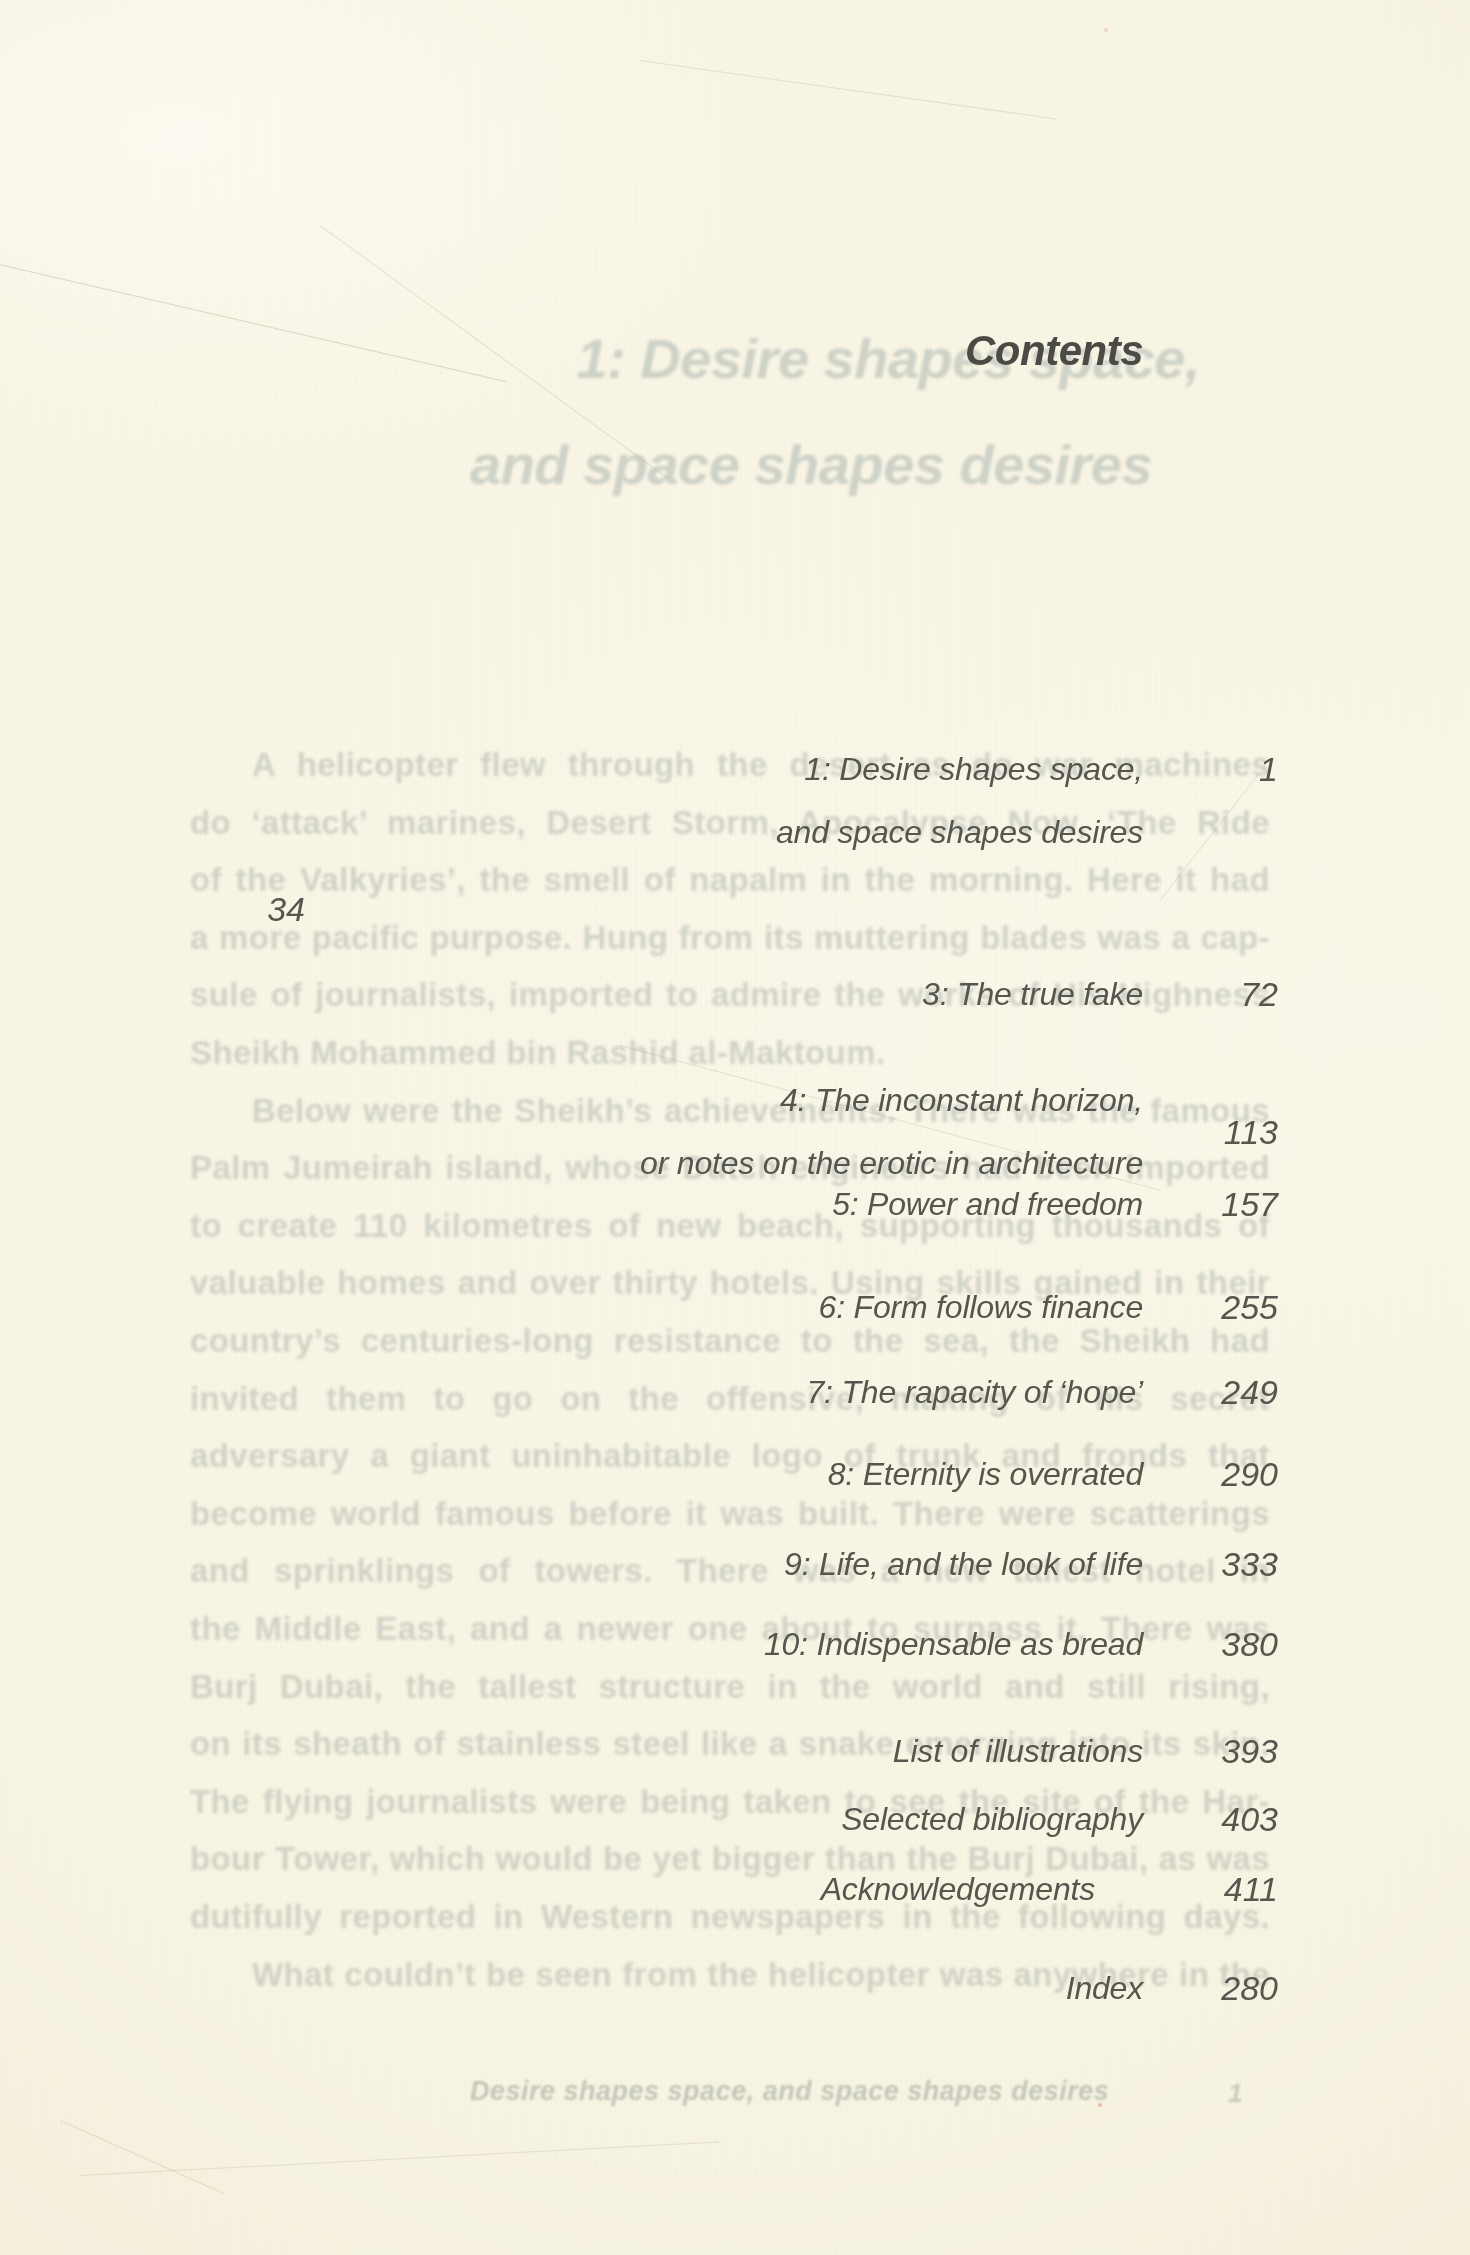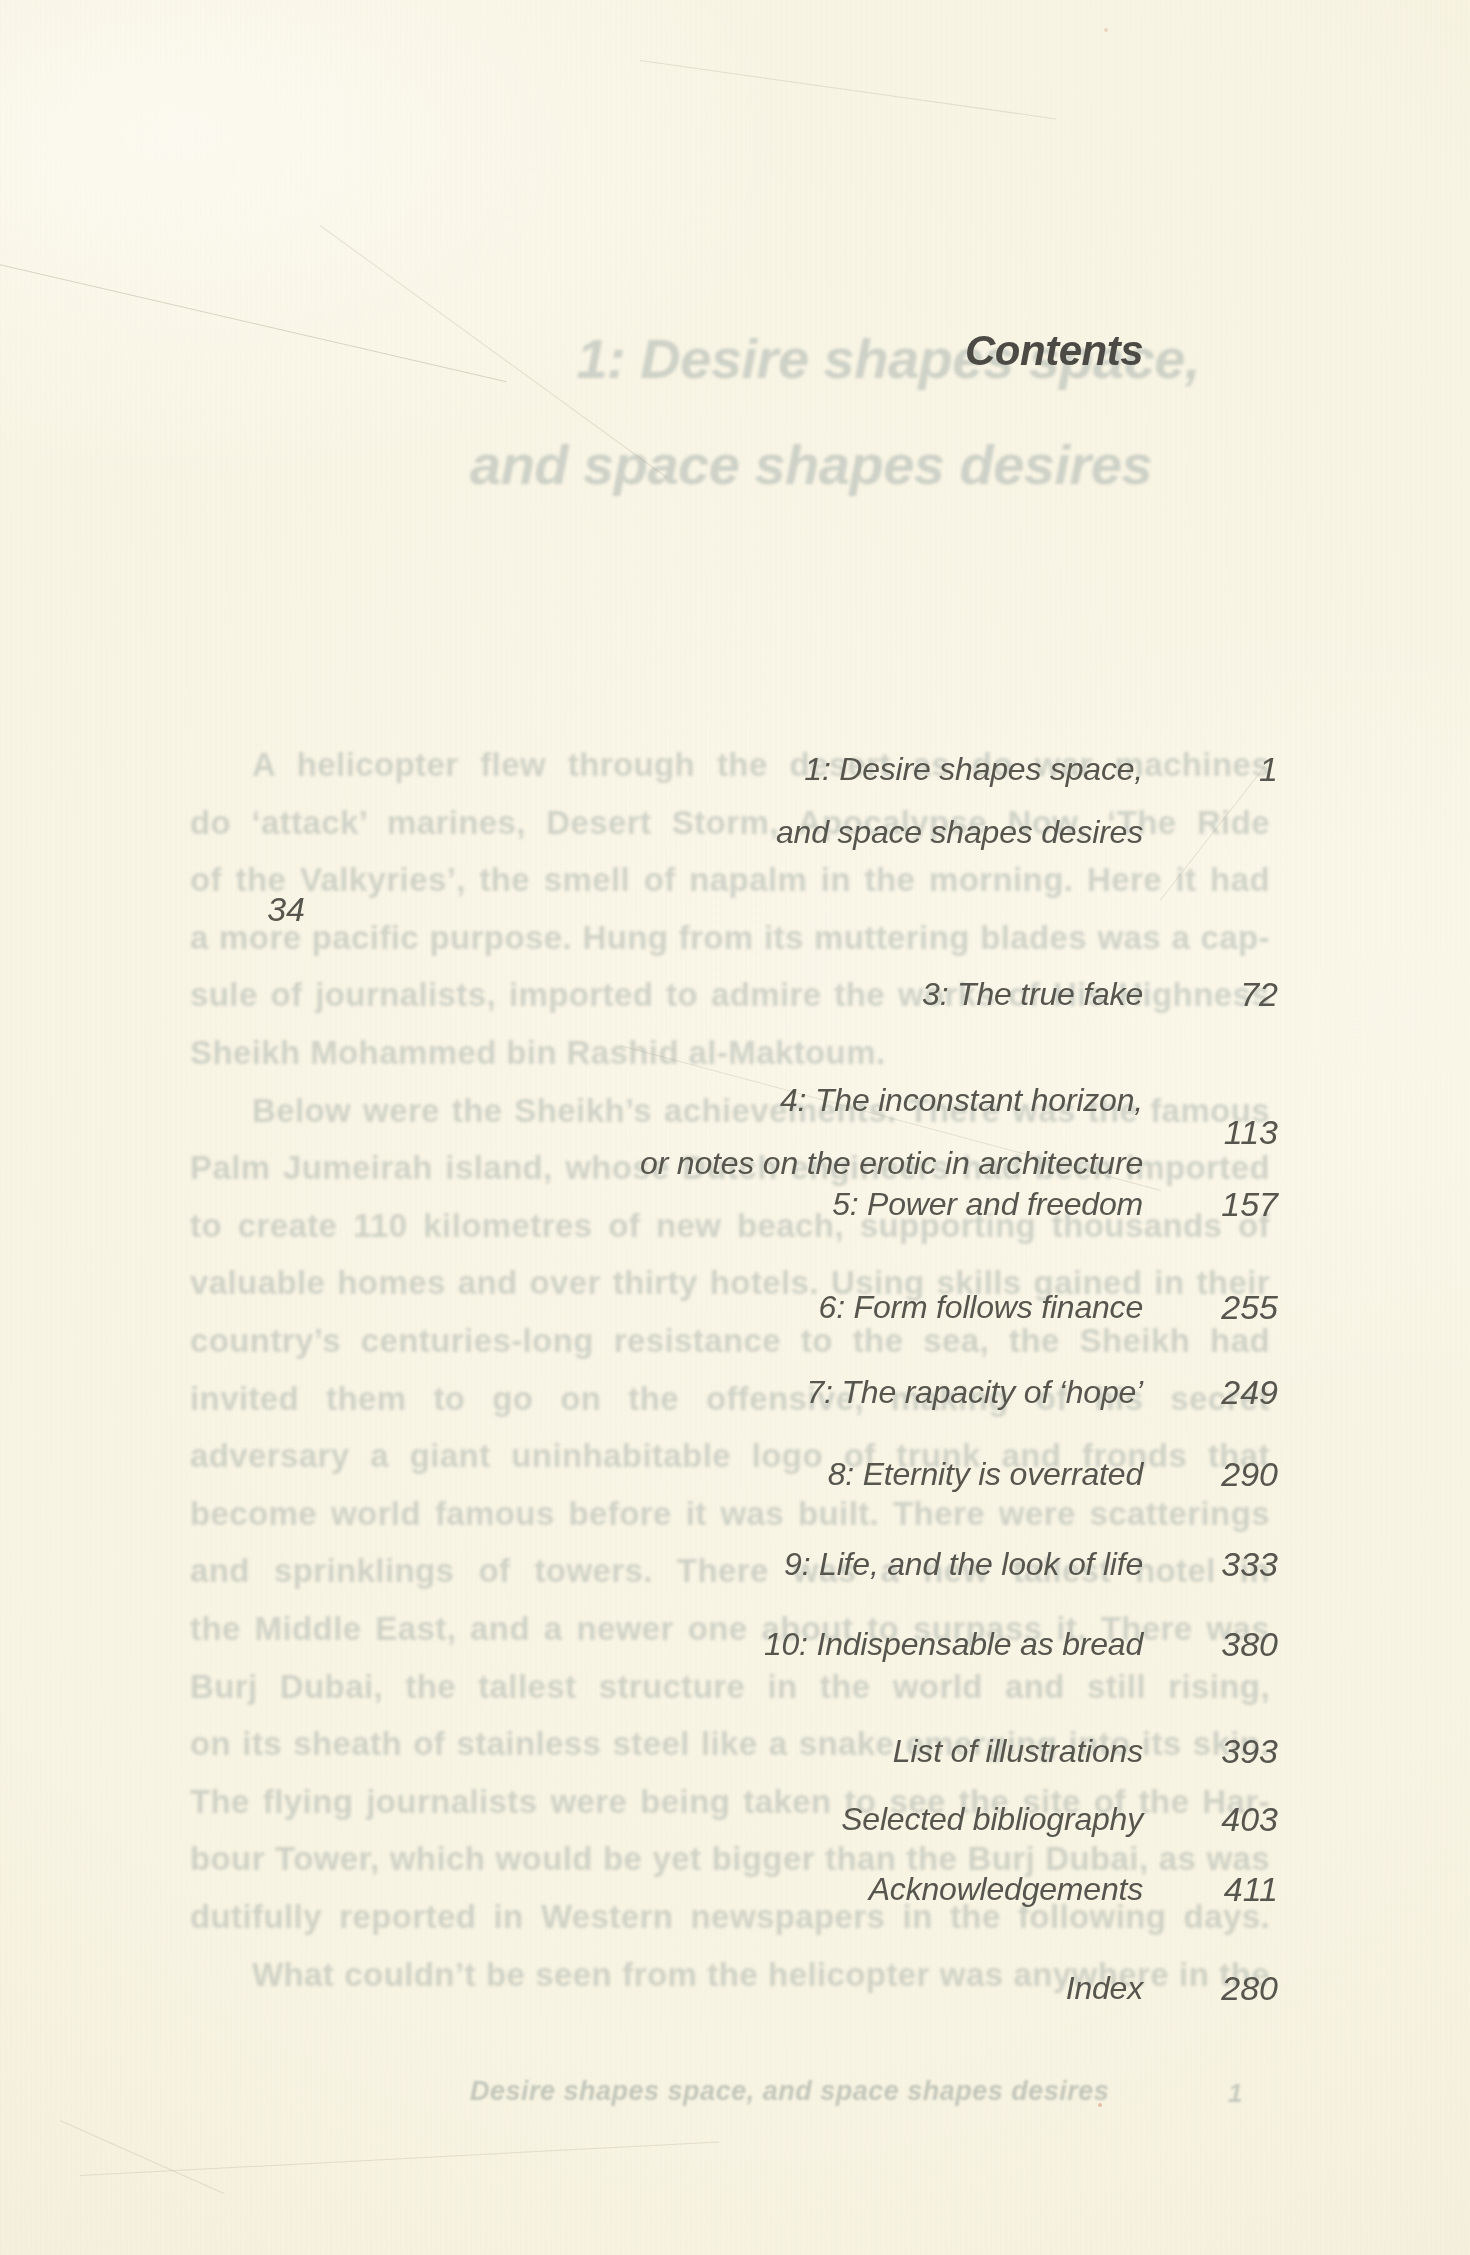--- a/index.html
+++ b/index.html
@@ -182,21 +182,21 @@
     <div class="toc-page">393</div>
   </div>
 
   <div class="toc-row" style="top:1788px;">
     <div class="toc-titles">
         <div>Selected bibliography</div>
       </div>
     <div class="toc-page">403</div>
   </div>
 
-  <div class="toc-row" style="top:1858px;">
+  <div class="toc-row" style="top:1858px;gap:48px;">
     <div class="toc-titles">
         <div>Acknowledgements</div>
       </div>
     <div class="toc-page">411</div>
   </div>
 
   <div class="toc-row" style="top:1957px;justify-content:space-between;">
     <div class="toc-titles">
         <div>Index</div>
       </div>

